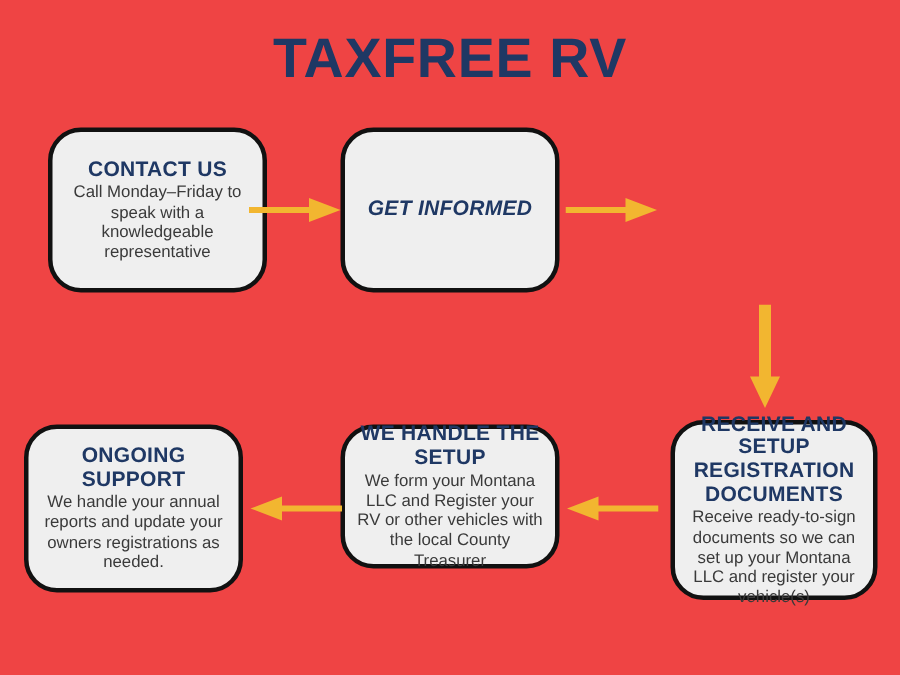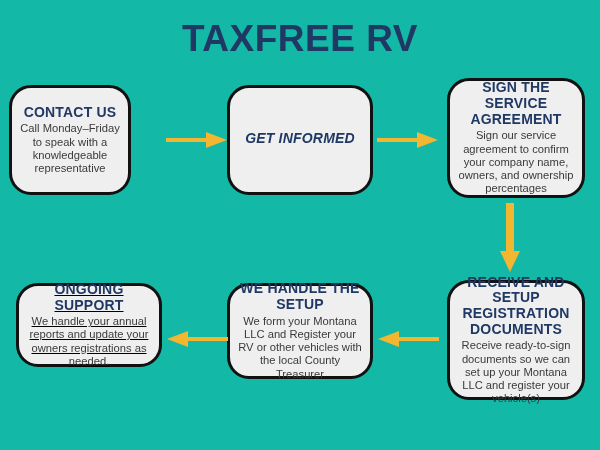--- a/index.html
+++ b/index.html
@@ -10,21 +10,21 @@
     width: 600px;
     height: 450px;
     background: #eeeeee;
     font-family: "Liberation Sans", sans-serif;
     overflow: hidden;
   }
   #canvas {
     position: relative;
     width: 600px;
     height: 450px;
-    background: #14b8a6;
+    background: #ef4444;
   }
   #title {
     position: absolute;
     left: 0;
     top: 18px;
     width: 600px;
     text-align: center;
     font-size: 37px;
     font-weight: bold;
     letter-spacing: 0.5px;
@@ -52,26 +52,26 @@
     letter-spacing: 0.2px;
     margin-bottom: 2px;
   }
   .step-body {
     color: #3a3a3a;
     font-size: 11.2px;
     line-height: 1.18;
   }
 
   
-  #box-1 { left: 9px;  top: 85px;  width: 122px; height: 110px; }
+  #box-1 { left: 32px;  top: 85px;  width: 146px; height: 110px; }
   #box-2 { left: 227px; top: 85px;  width: 146px; height: 110px; font-style: italic; }
   #box-3 { left: 447px; top: 78px;  width: 138px; height: 120px; }
   #box-4 { left: 447px; top: 280px; width: 138px; height: 120px; }
   #box-5 { left: 227px; top: 283px; width: 146px; height: 96px; }
-  #box-6 { left: 16px;  top: 283px; width: 146px; height: 84px; text-decoration: underline; }
+  #box-6 { left: 16px;  top: 283px; width: 146px; height: 112px; }
 
   
   .arrow {
     position: absolute;
   }
   .arrow svg { display: block; }
   #arrow-1 { left: 166px; top: 128px; }
   #arrow-2 { left: 377px; top: 128px; }
   #arrow-3 { left: 498px; top: 203px; }
   #arrow-4 { left: 377px; top: 327px; }
@@ -86,24 +86,20 @@
 
   <div class="step-box" id="box-1">
     <div class="step-head">CONTACT US</div>
     <div class="step-body">Call Monday–Friday to speak with a knowledgeable representative</div>
   </div>
 
   <div class="step-box" id="box-2">
     <div class="step-head">GET INFORMED</div>
   </div>
 
-  <div class="step-box" id="box-3">
-    <div class="step-head">SIGN THE SERVICE AGREEMENT</div>
-    <div class="step-body">Sign our service agreement to confirm your company name, owners, and ownership percentages</div>
-  </div>
 
   <div class="step-box" id="box-4">
     <div class="step-head">RECEIVE AND SETUP REGISTRATION DOCUMENTS</div>
     <div class="step-body">Receive ready-to-sign documents so we can set up your Montana LLC and register your vehicle(s)</div>
   </div>
 
   <div class="step-box" id="box-5">
     <div class="step-head">WE HANDLE THE SETUP</div>
     <div class="step-body">We form your Montana LLC and Register your RV or other vehicles with the local County Treasurer</div>
   </div>

